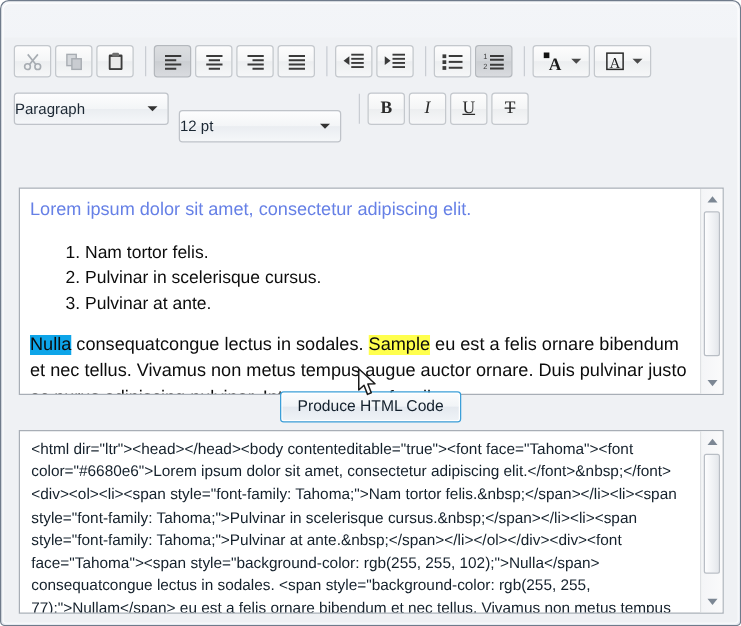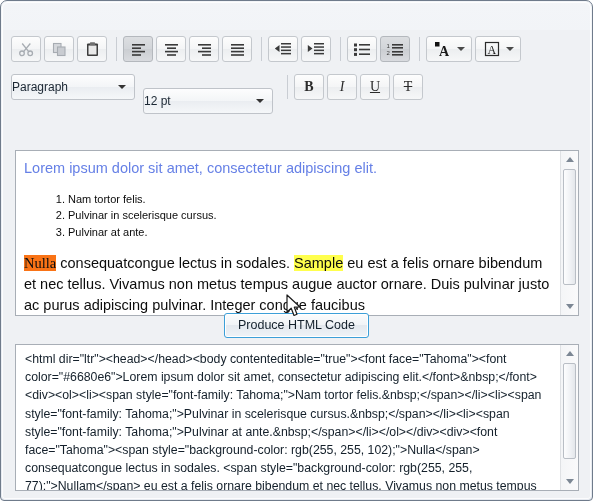--- a/index.html
+++ b/index.html
@@ -196,29 +196,29 @@
     line-height: 1.42;
   }
   .heading-line {
     color: #6680e6;
     font-size: 14.5px;
     margin: 1px 0 0 0;
   }
   ol.doclist {
     margin: 13px 0 0 0;
     padding-left: 44px;
-    font-size: 11px;
+    font-size: 14px;
   }
   ol.doclist li { margin: 0 0 1px 0; }
   .para {
     margin: 13px 0 0 0;
     font-size: 14.5px;
     line-height: 1.43;
   }
-  .hl1 { background: #f97316; font-family: Liberation Serif, serif; }
+  .hl1 { background: #0ea5e9; }
   .hl2 { background: rgb(255,255,77); }
 
   
   .vscroll {
     width: 17px;
     flex: 0 0 auto;
     border-left: 1px solid #dfe1e4;
     background: linear-gradient(to right, #f4f5f7, #fafafb);
     display: flex;
     flex-direction: column;

